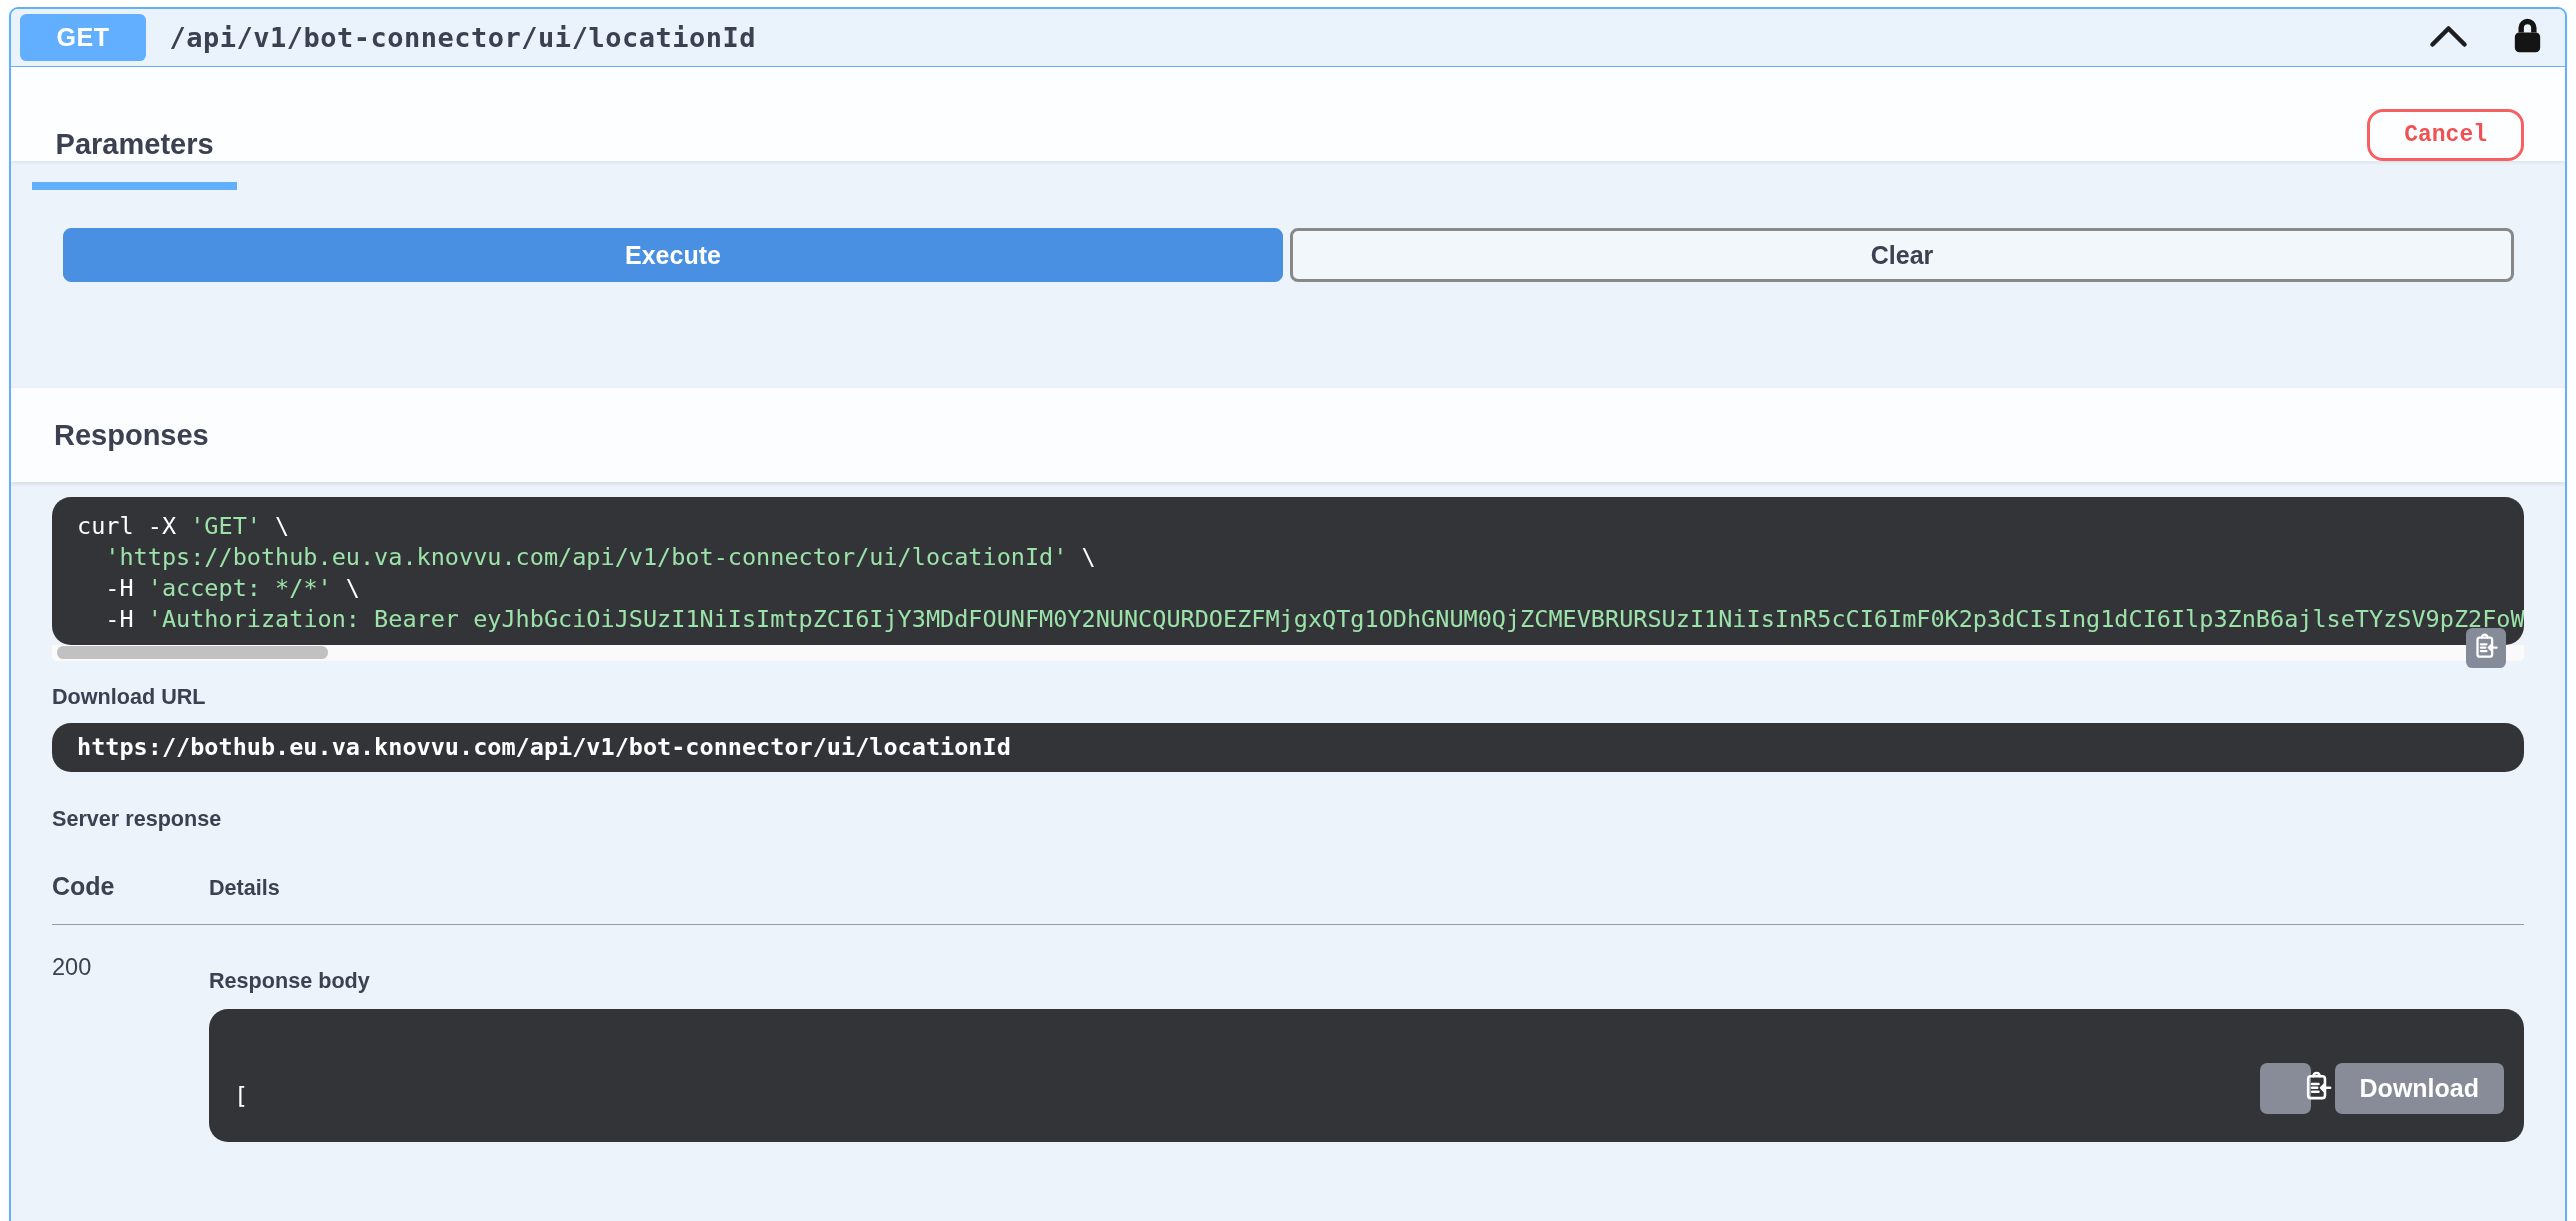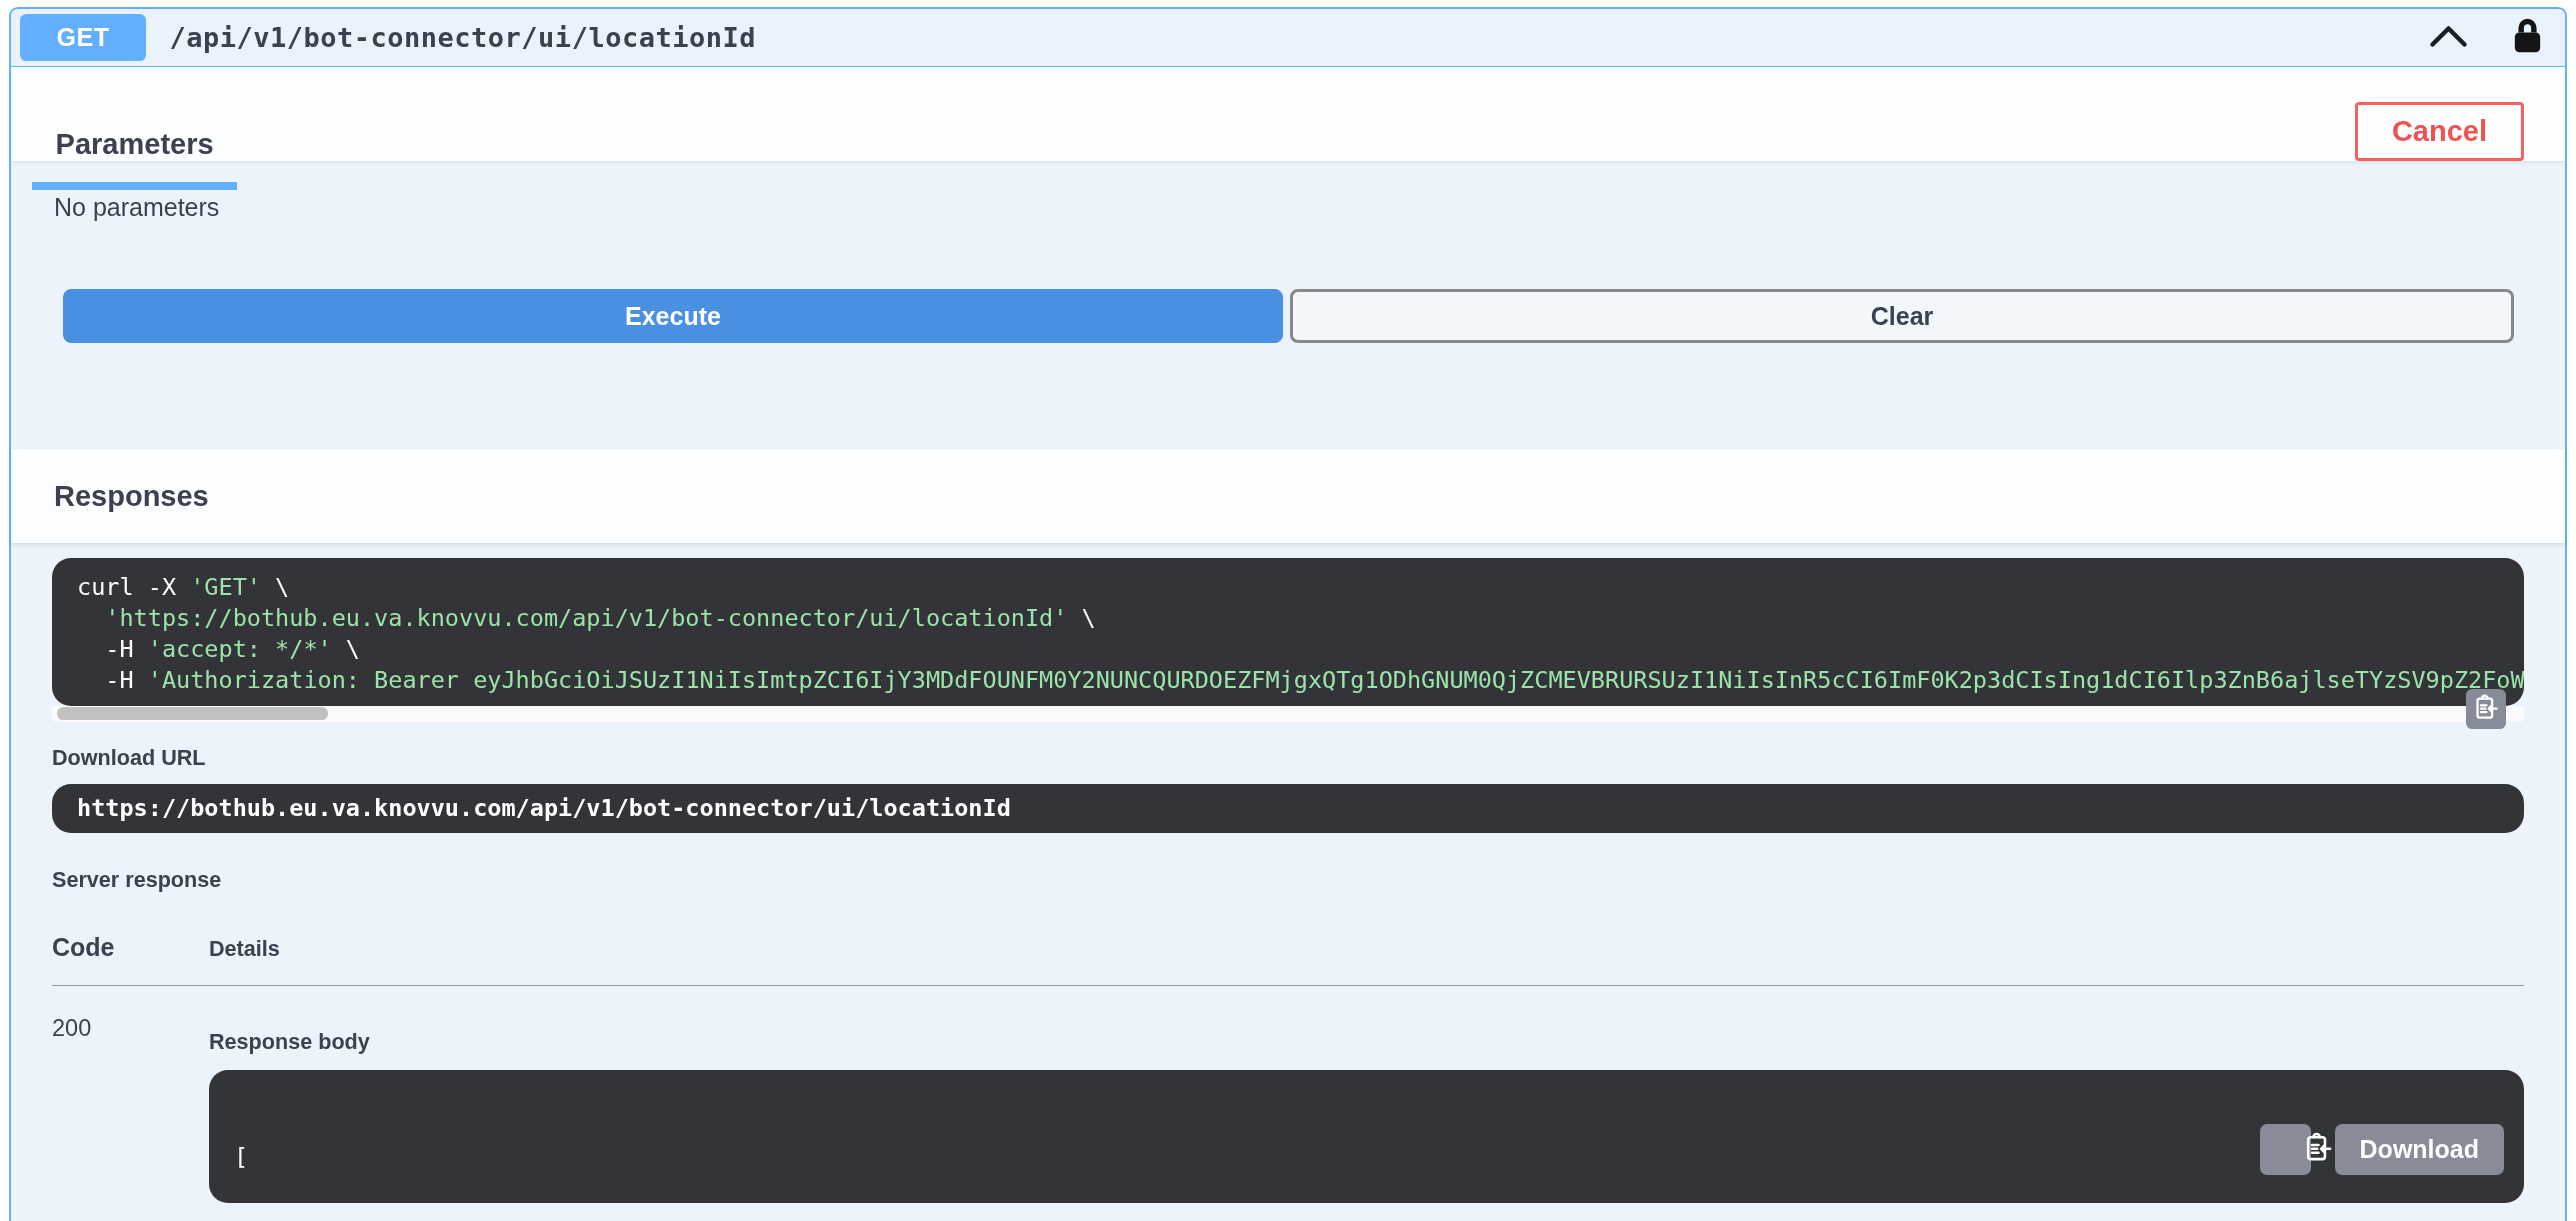--- a/index.html
+++ b/index.html
@@ -20,22 +20,22 @@
   .header-icons { margin-left:auto; display:flex; align-items:center; gap:43px; padding-right:12.6px; }
 
   
   .tab-bar { position:relative; height:94px; background:rgba(255,255,255,.85);
              display:flex; align-items:flex-end; padding:0 41px;
              box-shadow:0 1.8px 3.6px rgba(0,0,0,.08); }
   .tab { position:relative; font-size:29px; font-weight:bold; color:#3b4151; padding:0 3.6px; }
   .tab::after { content:""; position:absolute; left:-20px; right:-20px; bottom:-29px;
                 height:8px; background:#61affe; }
   .cancel-btn { margin-left:auto; border:3.6px solid #f76060; color:#f05252; background:transparent;
-                font-weight:bold; font-size:29px; border-radius:4px; padding:10px 34px; cursor:pointer;
-                font-family:Liberation Sans, sans-serif; }
+                font-weight:bold; font-size:23px; border-radius:16px; padding:10px 34px; cursor:pointer;
+                font-family:Liberation Mono, monospace; }
 
   
   .no-params { padding:32px 43px 0; font-size:25px; }
   .execute-row { display:flex; gap:7.2px; padding:67px 51px 0 52px; }
   .exec-btn { flex:1; height:54px; background:#4990e2; border:1.8px solid #4990e2; color:#fff;
               font-weight:bold; font-size:25px; border-radius:8px; cursor:pointer;
               font-family:"Liberation Sans", sans-serif; }
   .clear-btn { flex:1; height:54px; background:rgba(255,255,255,.35); border:3.6px solid #888;
                color:#3b4151; font-weight:bold; font-size:25px; border-radius:8px; cursor:pointer;
                font-family:"Liberation Sans", sans-serif; }
@@ -106,21 +106,20 @@
         </svg>
       </span>
     </span>
   </div>
 
   <div class="tab-bar">
     <span class="tab">Parameters</span>
     <button class="cancel-btn">Cancel</button>
   </div>
 
-  <div class="no-params">No parameters</div>
 
   <div class="execute-row">
     <button class="exec-btn">Execute</button>
     <button class="clear-btn">Clear</button>
   </div>
   <div class="exec-spacer"></div>
 
   <div class="responses-header">
     <span class="responses-title">Responses</span>
   </div>

